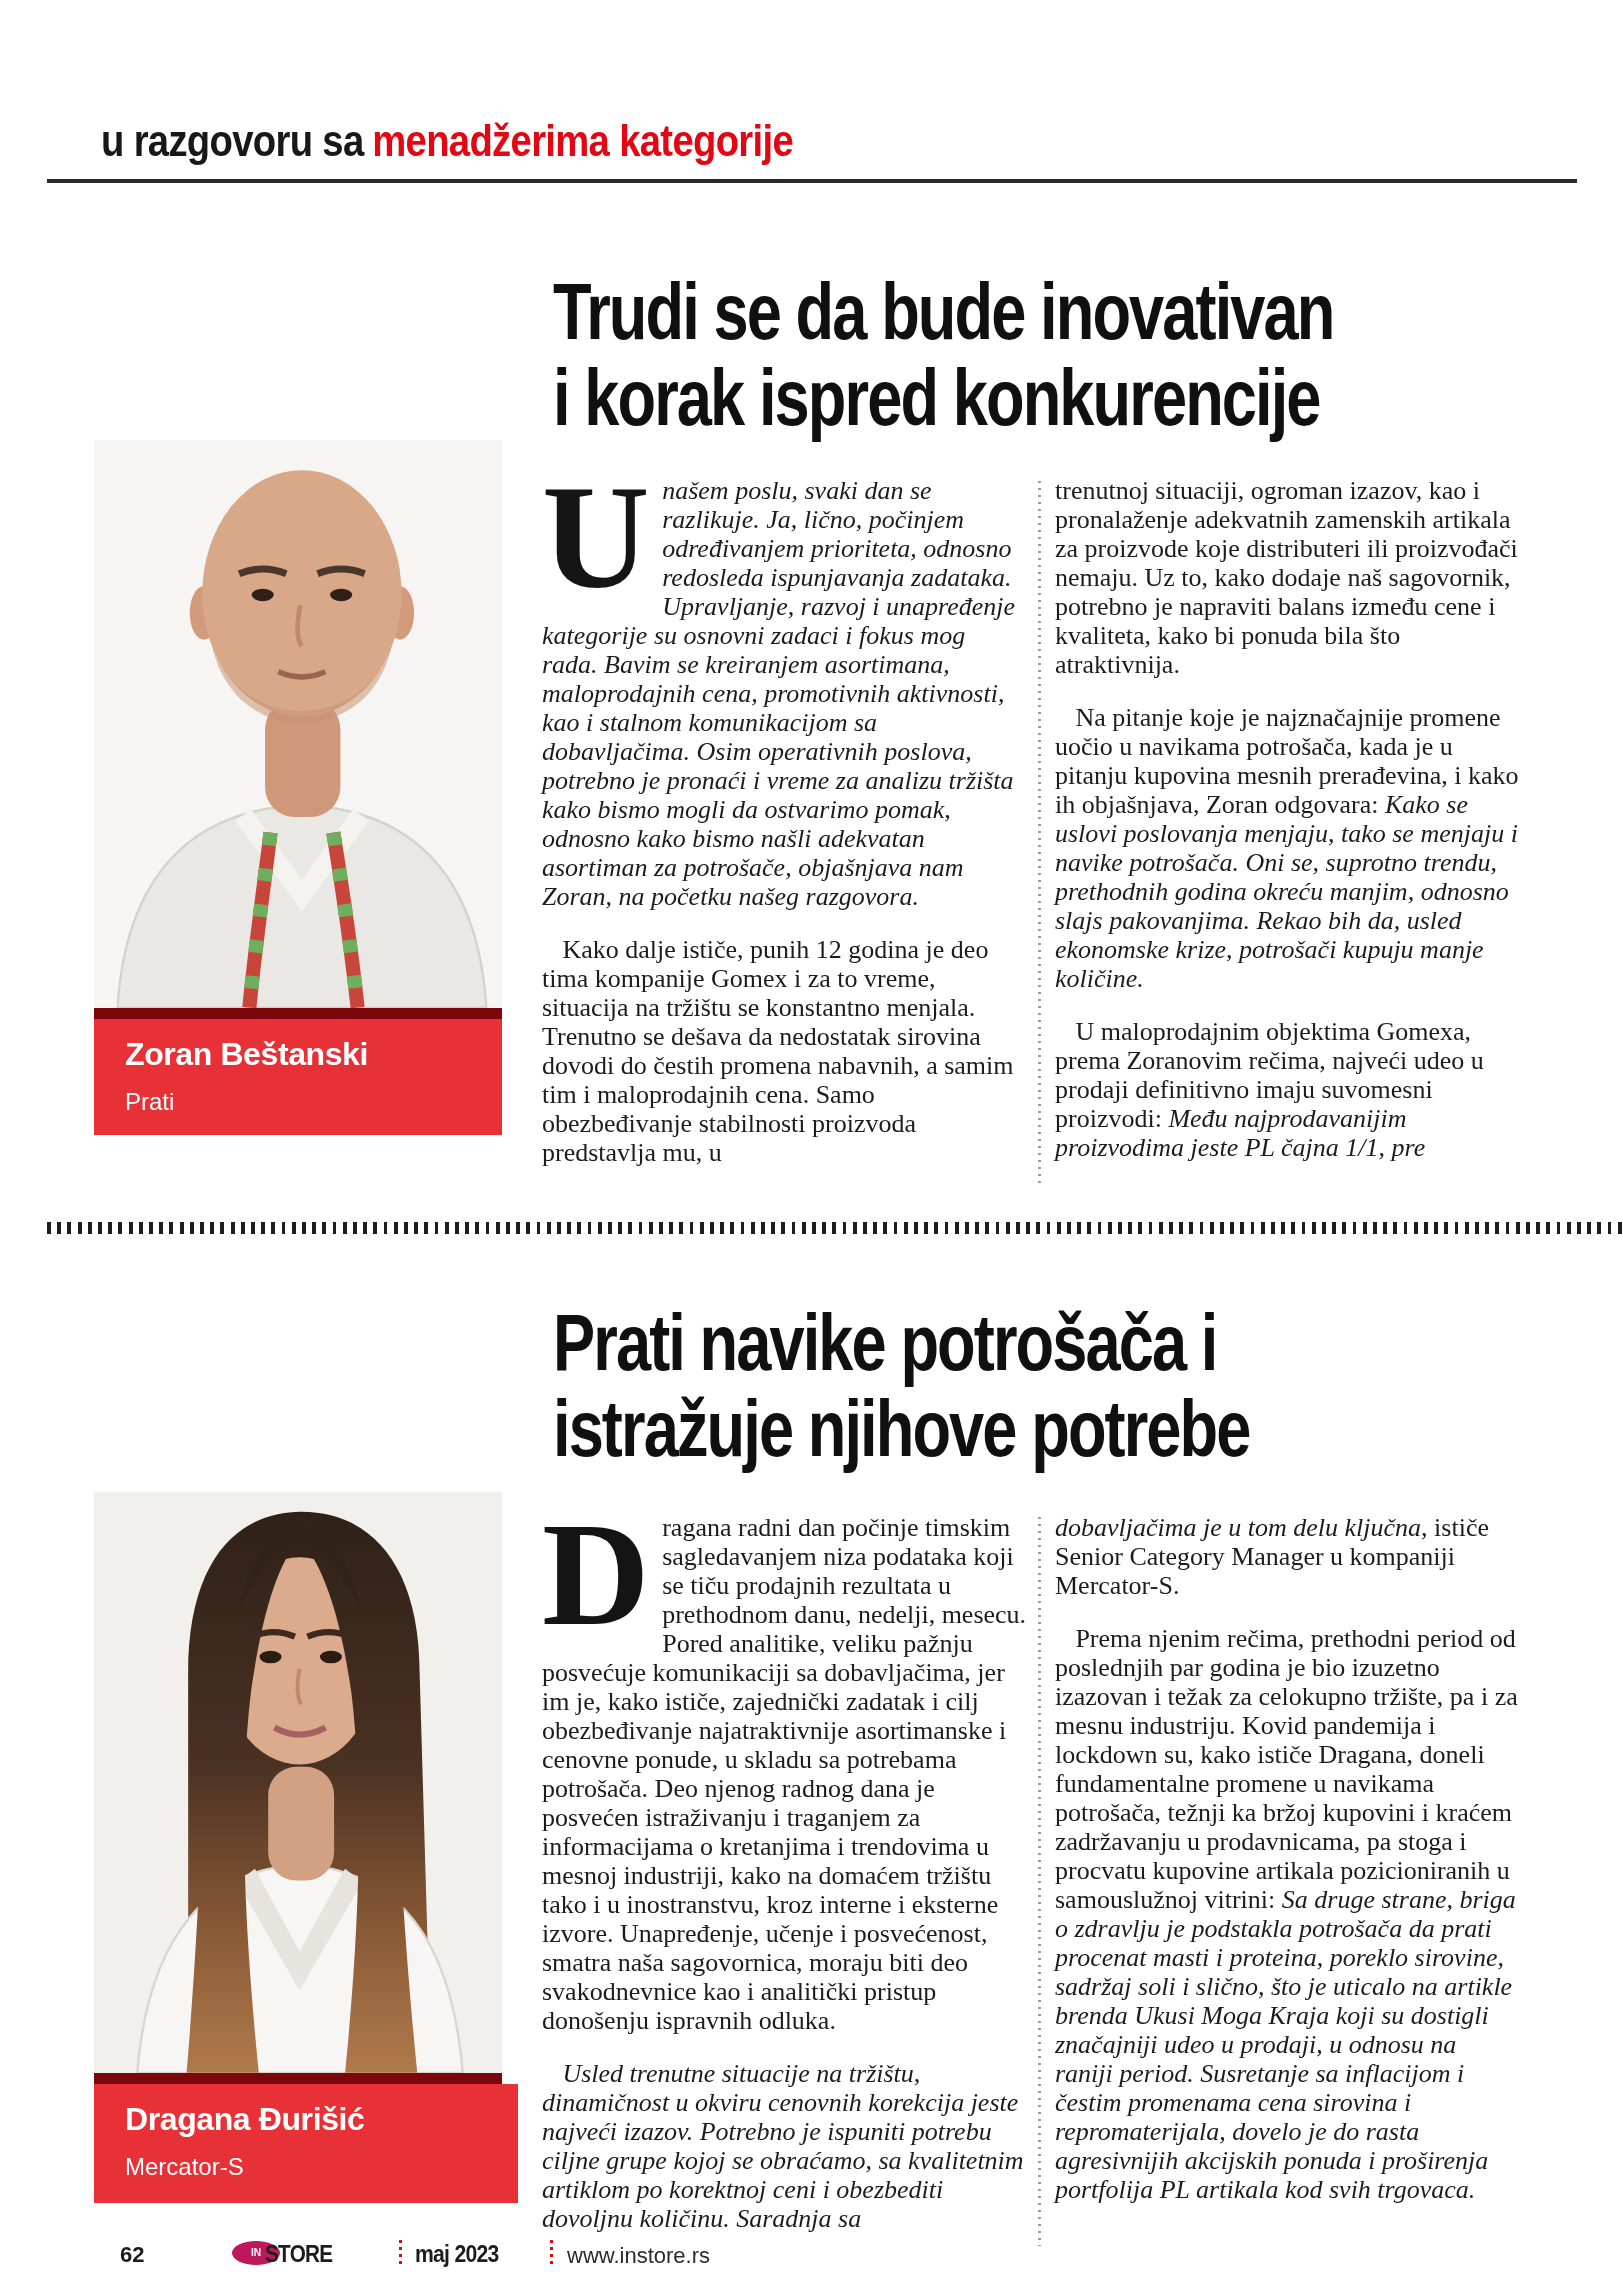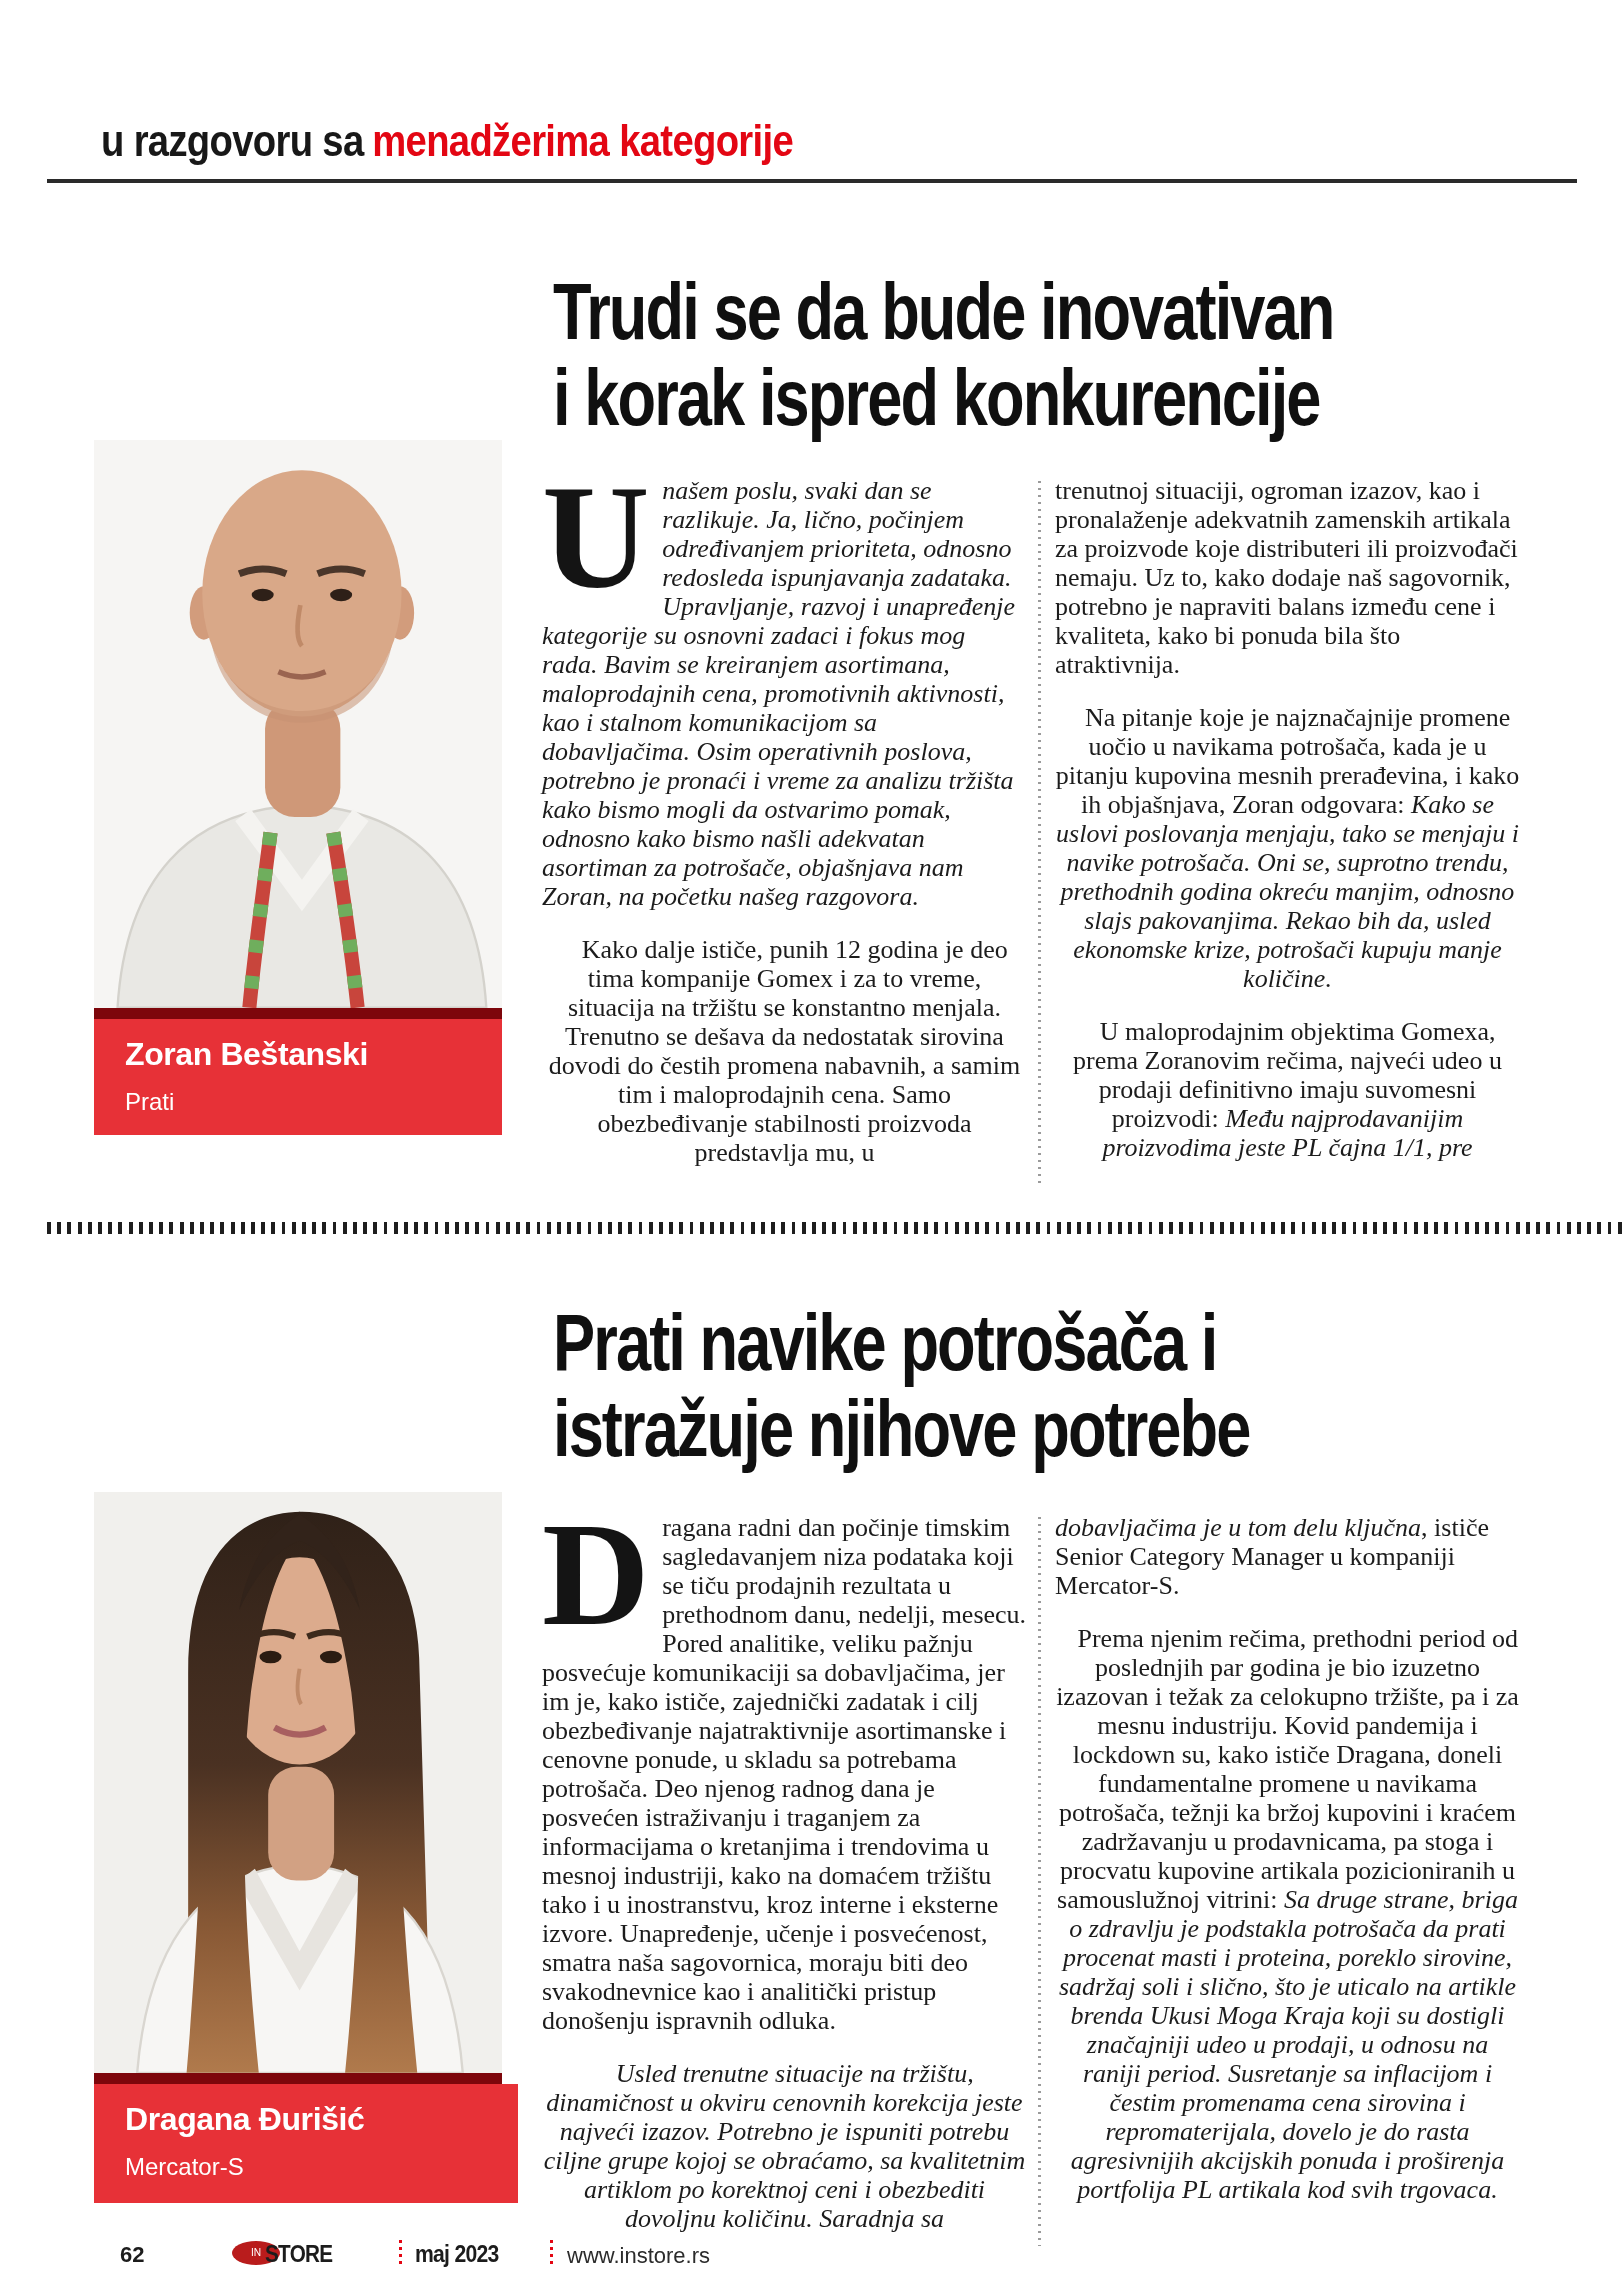--- a/index.html
+++ b/index.html
@@ -34,39 +34,39 @@
   .cap .co{position:absolute;left:31px;top:69px;font-size:24px;font-weight:400;}
 
   
   .col{position:absolute;font-size:26px;line-height:29px;color:#1c1c1c;}
   .a1ca{left:542px;top:476px;width:485px;}
   .a1cb{left:1055px;top:476px;width:465px;}
   .a2ca{left:542px;top:1513px;width:485px;}
   .a2cb{left:1055px;top:1513px;width:465px;}
   .col p{margin:0;}
   .col p + p{margin-top:24px;}
-  .col p.ind{text-indent:20.4px;text-align:center;}
+  .col p.ind{text-indent:20.4px;}
   .it{font-style:italic;}
   .dropcap{float:left;font-family:"Liberation Serif",serif;font-weight:700;
            font-size:149px;line-height:115px;padding:0 12.6px 0 0;margin-top:3.1px;color:#141414;}
 
   
   .vdots{position:absolute;width:3.1px;
          background:repeating-linear-gradient(180deg,#9b9b9b 0 2.4px,transparent 2.4px 7px);}
   .vd1{left:1038px;top:481px;height:704px;}
   .vd2{left:1038px;top:1517px;height:729px;}
   .hdots{position:absolute;left:47px;right:0;top:1222px;height:11.8px;
          background:repeating-linear-gradient(90deg,#1e1e1e 0 3.9px,transparent 3.9px 10.2px);}
 
   
   .footer{position:absolute;left:0;top:2237px;width:100%;height:35px;
           font-family:"Liberation Sans",sans-serif;color:#1c1c1c;}
   .footer .pnum{position:absolute;left:101px;top:4.7px;font-size:22px;font-weight:700;margin-left:19px;}
   .logo-circle{position:absolute;left:232px;top:3.9px;width:48px;height:24px;border-radius:50%;
-               background:#b91c1c;color:#fff;font-size:10.2px;font-weight:400;
+               background:#be185d;color:#fff;font-size:10.2px;font-weight:700;
                display:flex;align-items:center;justify-content:center;letter-spacing:0;}
   .logo-store{position:absolute;left:265px;top:3.9px;font-size:23px;font-weight:700;
               letter-spacing:-0.8px;transform:scaleX(.9);transform-origin:left top;}
   .fdots{position:absolute;top:3.1px;width:3.1px;height:25px;
          background:repeating-linear-gradient(180deg,var(--accent) 0 3.1px,transparent 3.1px 7px);}
   .fd1{left:399px;} .fd2{left:550px;}
   .issue{position:absolute;left:415px;top:3.9px;font-size:23px;font-weight:700;letter-spacing:-0.8px;
          transform:scaleX(.92);transform-origin:left top;}
   .site{position:absolute;left:567px;top:5.5px;font-size:22px;font-weight:400;color:#2b2b2b;
         text-decoration:none;}

